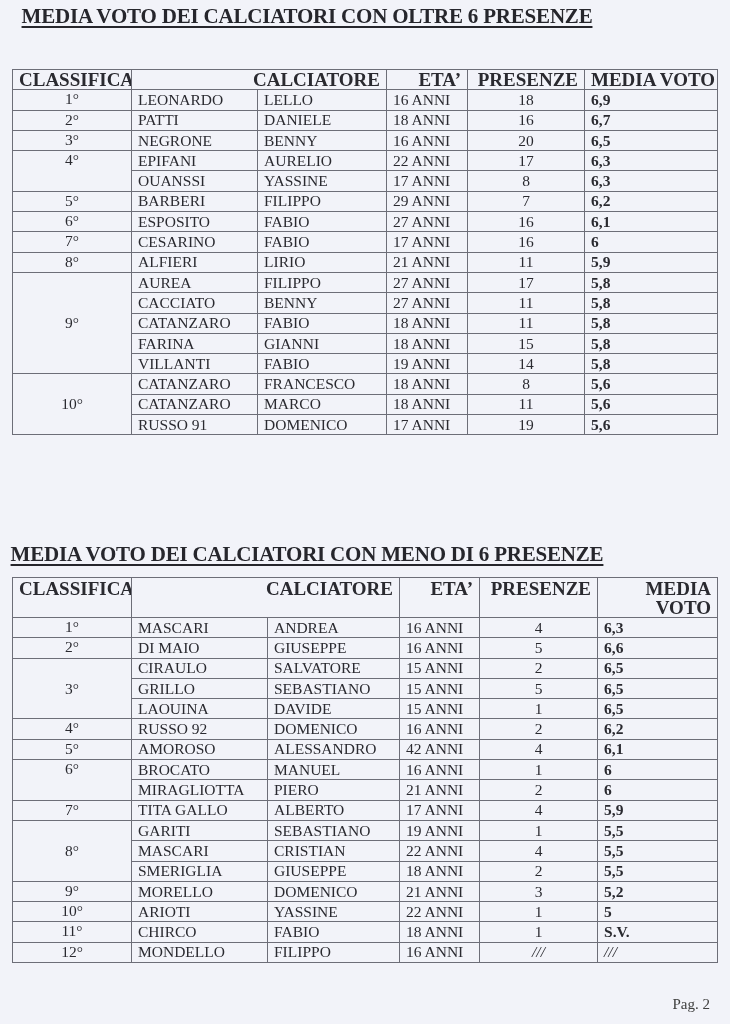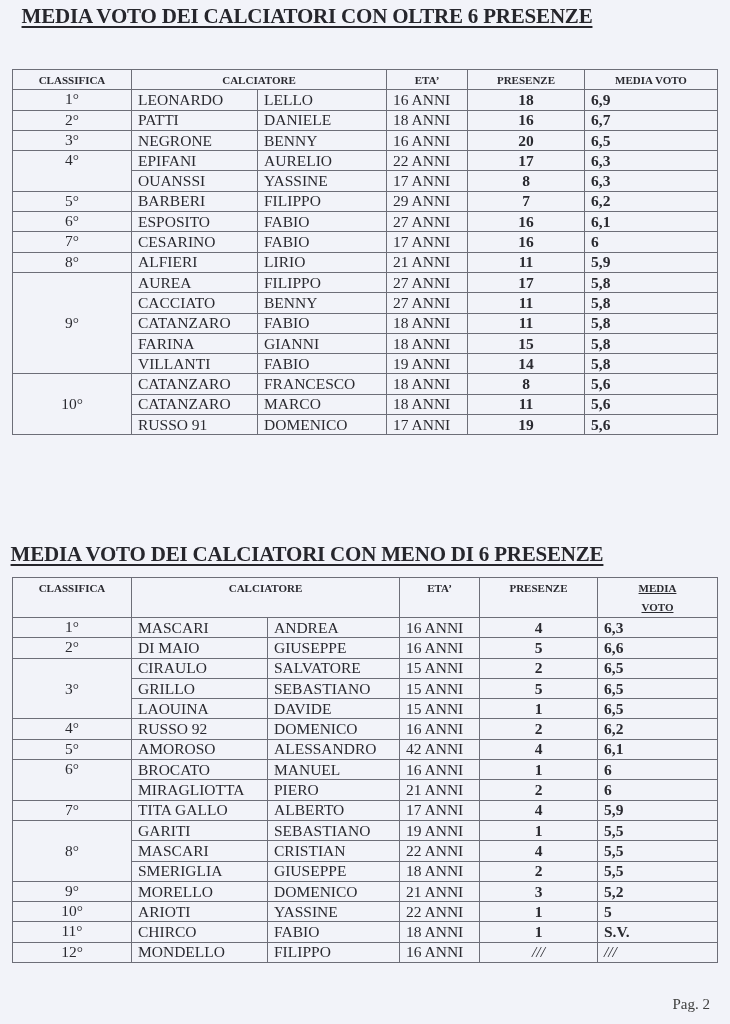--- a/index.html
+++ b/index.html
@@ -18,28 +18,28 @@
   #t1-title { top:4px; }
   #t2-title { top:542px; }
   table {
     position:absolute; left:12px; border-collapse:collapse;
     font-size:15.5px; table-layout:fixed;
   }
   td, th {
     border:1px solid #6d6e78; padding:0 6px; height:19.3px; line-height:18px;
     white-space:nowrap; overflow:hidden;
   }
-  th { font-weight:bold; text-align:center; font-size:11px; }
+  th { font-weight:bold; text-align:right; font-size:19px; }
   #table1 { top:69px; width:705px; }
   #table2 { top:577px; width:705px; }
   #table2 thead th { height:38px; vertical-align:top; padding-top:1px; line-height:19px; }
   .c-rank { text-align:center; }
   .c-name { text-align:left; }
   .c-age { text-align:left; }
-  .c-pres { text-align:center; font-weight:bold; }
+  .c-pres { text-align:center; font-weight:normal; }
   .c-vote { text-align:left; font-weight:bold; }
   #page-num { position:absolute; right:20px; top:996px; font-size:15px; color:#404040; }
 </style>
 </head>
 <body>
 
 <div class="title" id="t1-title"><span>MEDIA VOTO  DEI CALCIATORI CON OLTRE 6 PRESENZE</span></div>
 
 <table id="table1">
   <colgroup>
@@ -202,21 +202,21 @@
       <col style="width:80px">
       <col style="width:118px">
       <col style="width:120px">
   </colgroup>
   <thead>
     <tr>
       <th>CLASSIFICA</th>
       <th colspan="2">CALCIATORE</th>
       <th>ETA’</th>
       <th>PRESENZE</th>
-      <th style="white-space:normal;text-decoration:underline;">MEDIA<br>VOTO</th>
+      <th style="white-space:normal;">MEDIA<br>VOTO</th>
     </tr>
   </thead>
   <tbody>
       <tr>
         <td class="c-rank" rowspan="1" style="vertical-align: top;">1°</td>
         <td class="c-name">MASCARI</td>
         <td class="c-name">ANDREA</td>
         <td class="c-age">16 ANNI</td>
         <td class="c-pres">4</td>
         <td class="c-vote">6,3</td>

